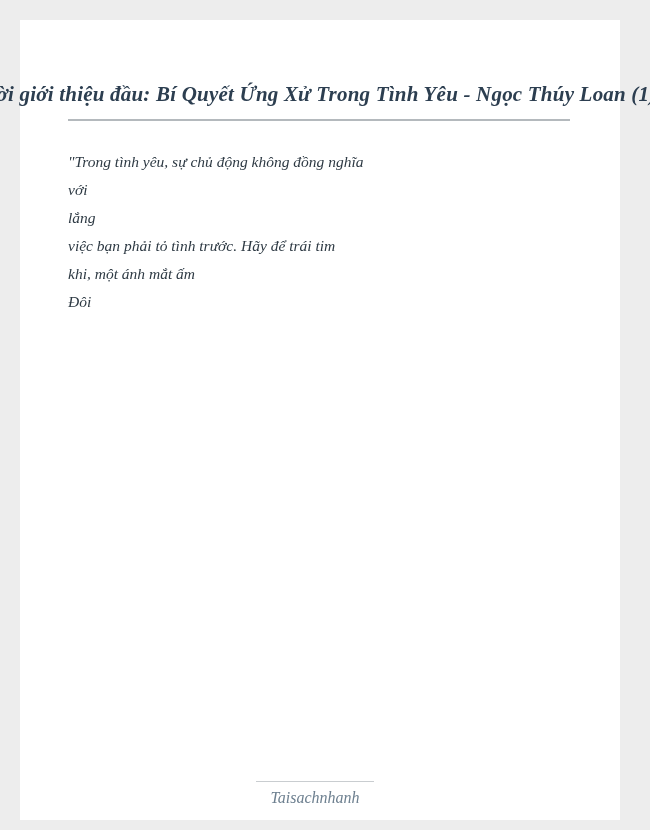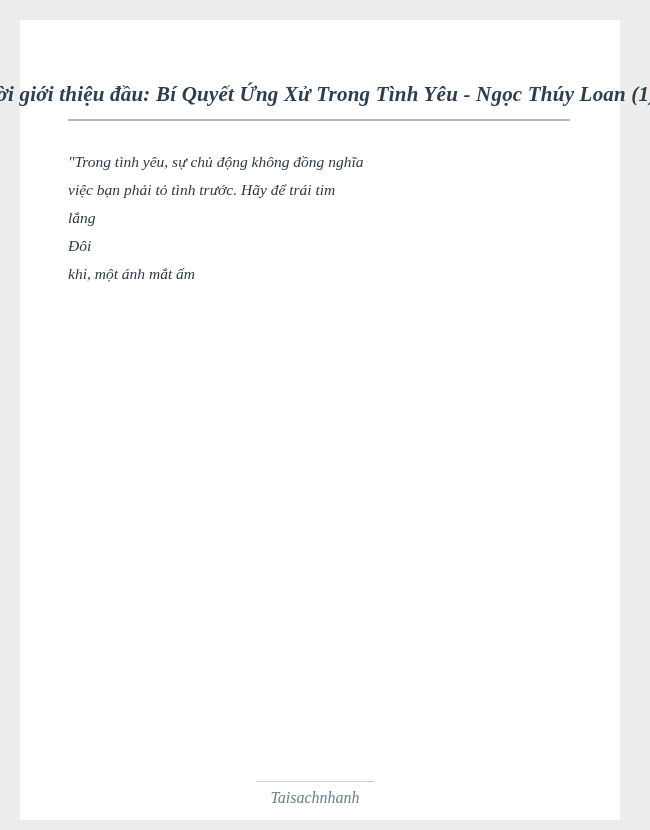--- a/index.html
+++ b/index.html
@@ -81,24 +81,25 @@
 <body>
 
 <div class="page">
 
   <div class="title">Lời giới thiệu đầu: Bí Quyết Ứng Xử Trong Tình Yêu - Ngọc Thúy Loan (1)</div>
 
   <div class="title-rule"></div>
 
   <div class="body-text">
     <div class="body-line">"Trong tình yêu, sự chủ động không đồng nghĩa</div>
+    <div class="body-line">với</div>
+    <div class="body-line">lắng</div>
     <div class="body-line">việc bạn phải tỏ tình trước. Hãy để trái tim</div>
-    <div class="body-line">lắng</div>
+    <div class="body-line">khi, một ánh mắt ấm</div>
     <div class="body-line">Đôi</div>
-    <div class="body-line">khi, một ánh mắt ấm</div>
   </div>
 
   <div class="footer">
     <div class="footer-rule"></div>
     <div class="footer-text">Taisachnhanh</div>
   </div>
 
 </div>
 
 </body></html>

